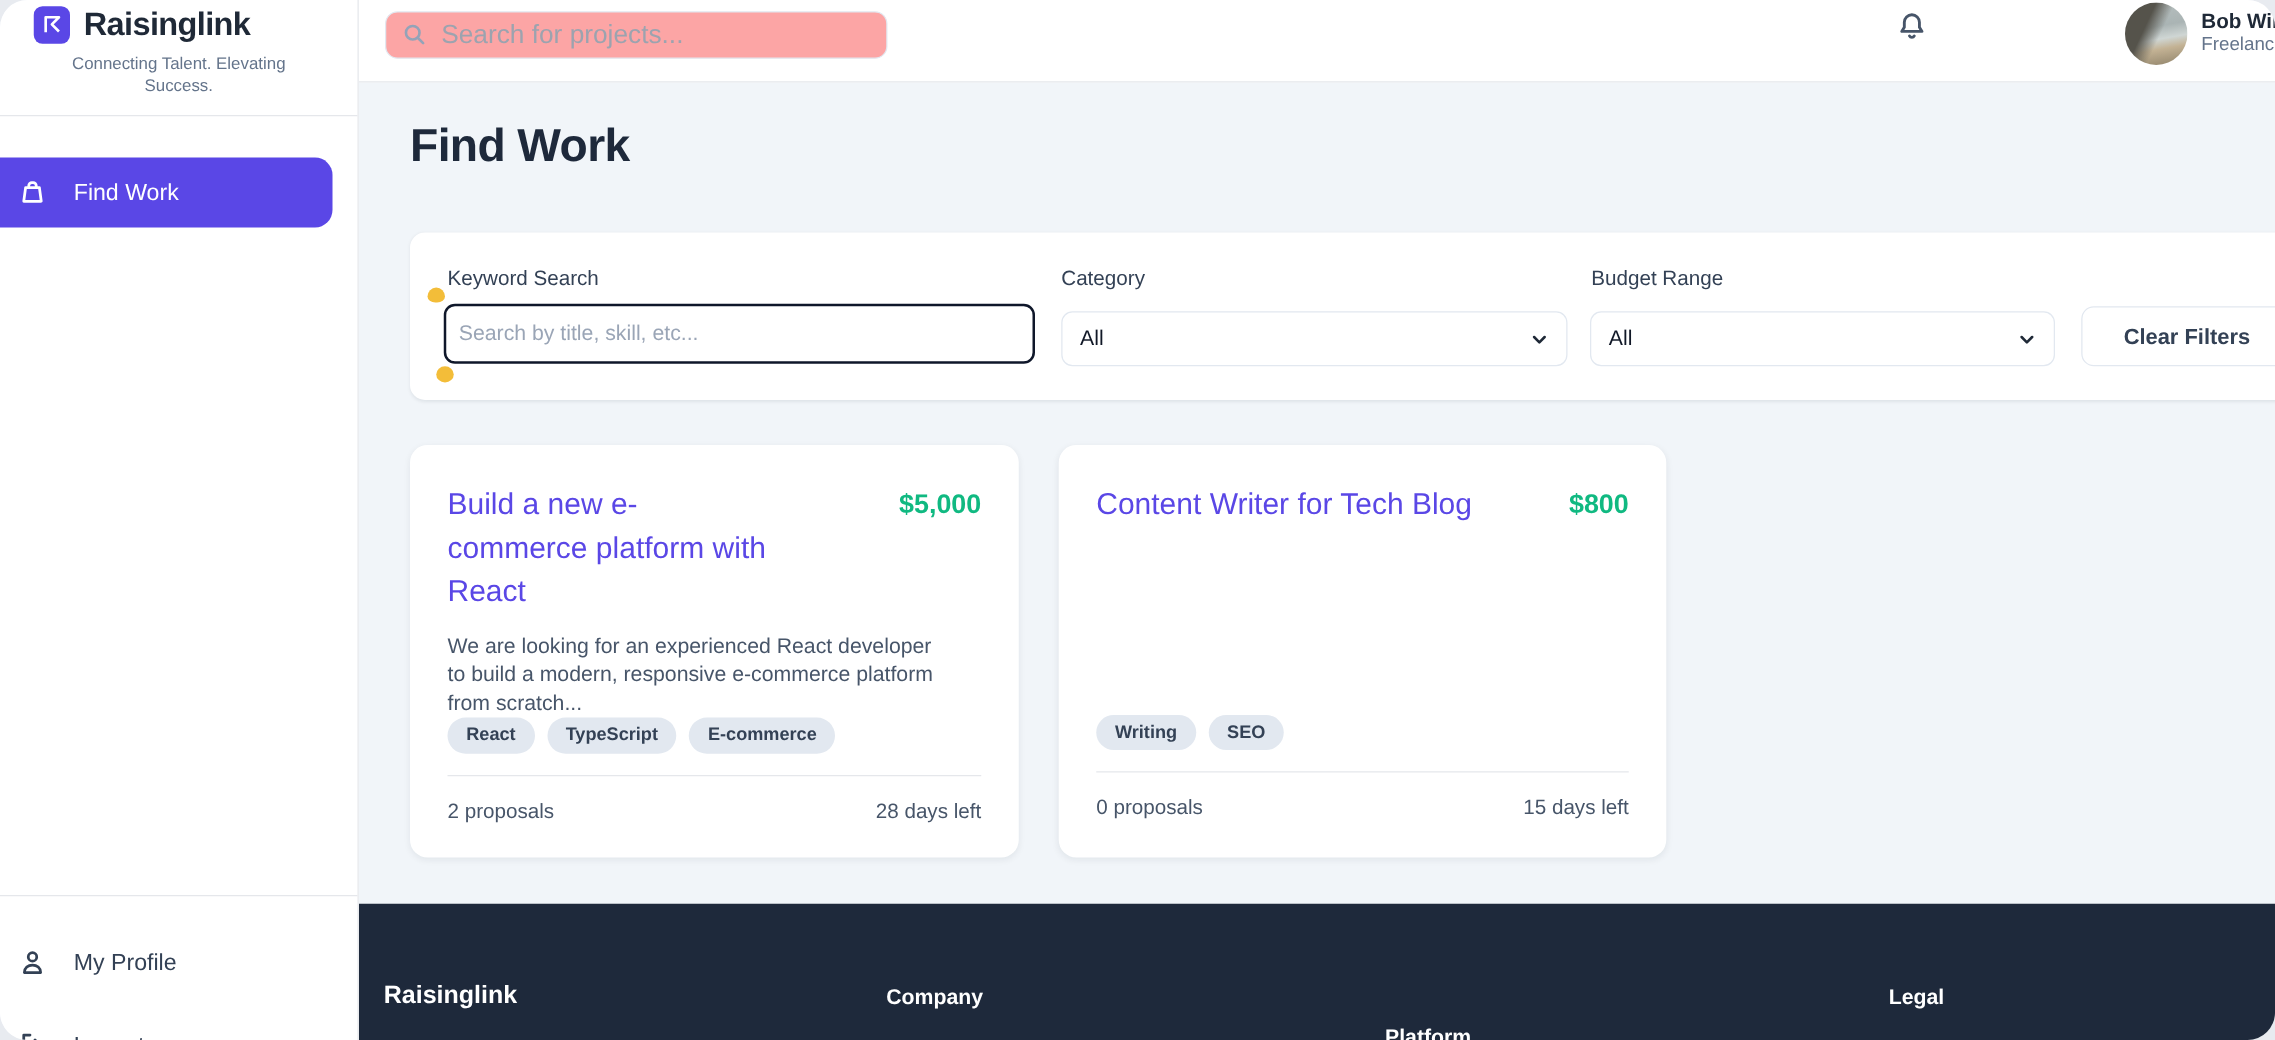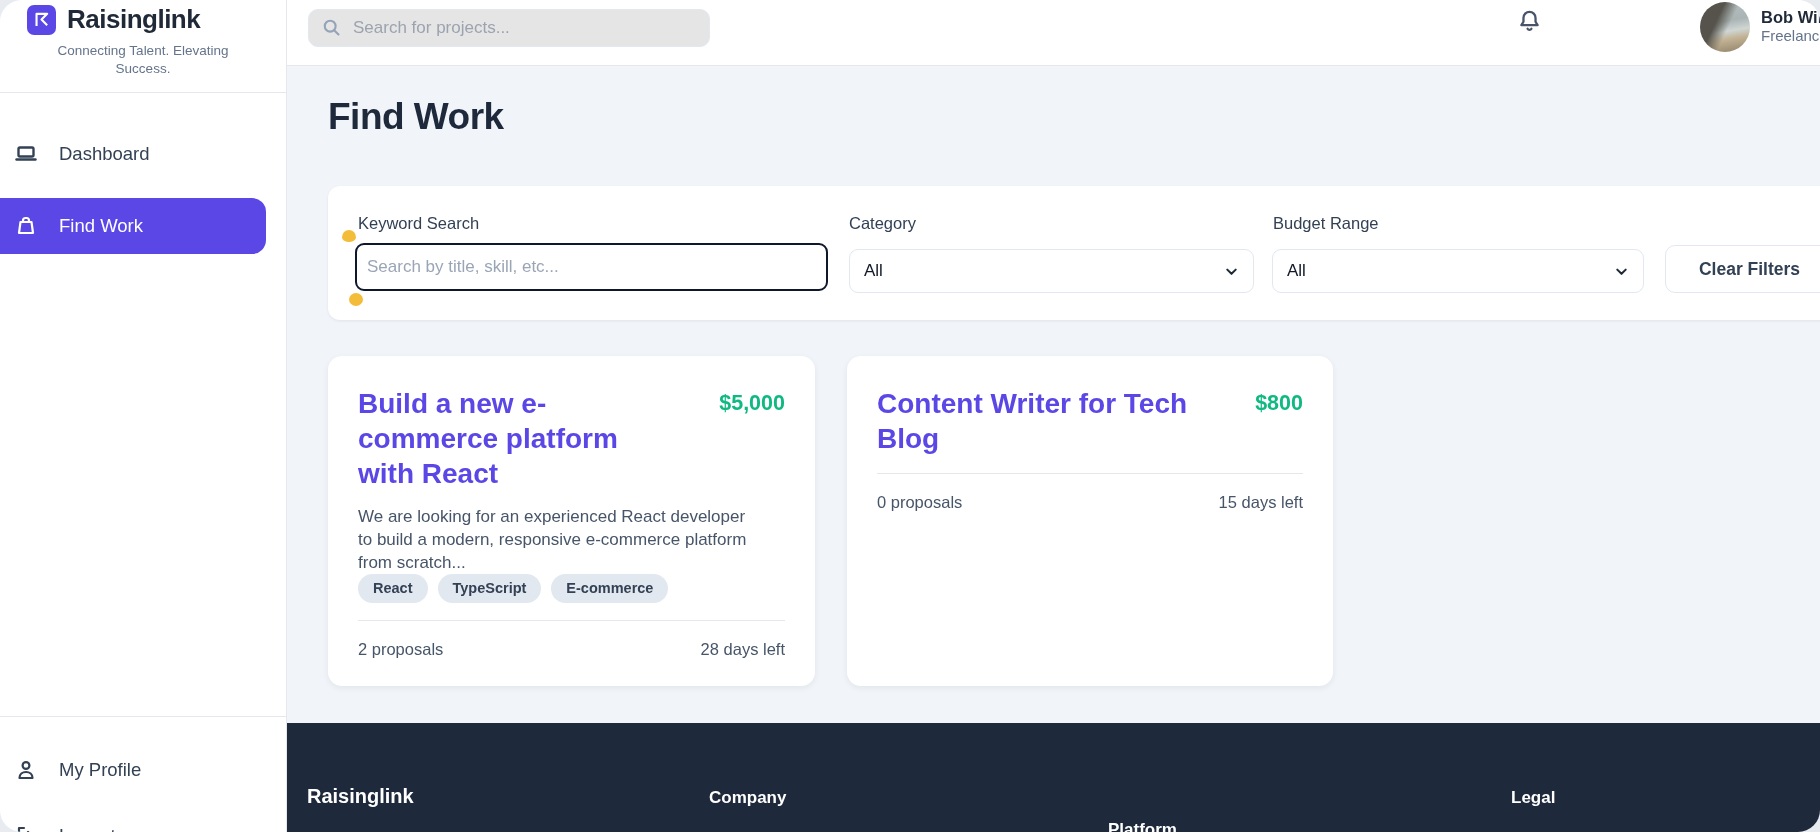--- a/index.html
+++ b/index.html
@@ -30,22 +30,22 @@
   .sidebar-bottom .nav-item + .nav-item { margin-top:10px; }
   
   .topbar {
     position:absolute; left:287px; top:0; width:1533px; height:66px;
     background:#fff; border-bottom:1px solid #e5e7eb; z-index:2; overflow:hidden;
   }
   .search-wrap { position:absolute; left:21px; top:9px; width:402px; height:38px; }
   .search-wrap .icon { position:absolute; left:13px; top:8px; width:21px; height:21px; }
   .search-input {
     width:100%; height:100%; border:1px solid #e2e8f0; border-radius:10px;
-    padding:0 16px 0 44px; font-size:17px; color:#1f2937; outline:none;
-    font-family:"Liberation Sans", sans-serif; background:#e5e5e5;
+    padding:0 16px 0 44px; font-size:21px; color:#1f2937; outline:none;
+    font-family:"Liberation Sans", sans-serif; background:#fca5a5;
   }
   .search-input::placeholder { color:#9ca3af; }
   .bell { position:absolute; left:1228px; top:7px; width:29px; height:29px; cursor:pointer; }
   .avatar {
     position:absolute; left:1413px; top:2px; width:50px; height:50px; border-radius:50%;
     background:
       linear-gradient(115deg, #55534b 0%, #55534b 34%, rgba(85,83,75,0) 55%),
       linear-gradient(170deg, #b9c1c1 0%, #aab4b4 40%, #cfd6d4 58%, #c3b294 72%, #8e8168 100%);
     overflow:hidden;
   }
@@ -89,21 +89,21 @@
   .marker-1 { left:14px; top:44px; width:14px; height:12px; border-radius:50% 50% 45% 45%/60% 60% 40% 40%; }
   .marker-2 { left:21px; top:107px; width:14px; height:13px; }
   
   .job-card {
     position:absolute; top:290px; height:330px; background:#fff; border-radius:14px;
     box-shadow:0 2px 6px rgba(15,23,42,.07); padding:30px; display:flex; flex-direction:column;
   }
   .job-card.c1 { left:41px;  width:487px; }
   .job-card.c2 { left:560px; width:486px; }
   .job-head { display:flex; justify-content:space-between; gap:14px; }
-  .job-title { font-size:28px; font-weight:bold; color:#5a47e6; line-height:35px; cursor:pointer; }
+  .job-title { font-size:24px; font-weight:normal; color:#5a47e6; line-height:35px; cursor:pointer; }
   .c1 .job-title { max-width:262px; }
   .job-price { font-size:21.5px; font-weight:bold; color:#10b981; white-space:nowrap; line-height:35px; }
   .job-desc { margin-top:14px; font-size:17px; color:#475569; line-height:23px; max-width:395px; }
   .tags { display:flex; gap:10px; margin-top:auto; }
   .tag {
     background:#e2e8f0; color:#334155; font-size:14.5px; font-weight:bold;
     padding:7px 15px; border-radius:999px; line-height:1;
   }
   .job-foot { border-top:1px solid #e5e7eb; margin-top:17px; padding-top:19px; display:flex; justify-content:space-between; font-size:16.5px; color:#475569; }
   
@@ -124,29 +124,20 @@
         <svg width="17" height="17" viewBox="0 0 24 24" fill="none" stroke="#fff" stroke-width="3" stroke-linejoin="round">
           <path d="M5 21 V4 H20 L12 12 L20 20"></path>
         </svg>
       </span>
       <span class="brand-name">Raisinglink</span>
     </div>
     <div class="tagline">Connecting Talent. Elevating Success.</div>
     <div class="side-divider"></div>
 
     <nav class="nav">
-      <div class="nav-item">
-        <span class="nav-icon">
-          <svg width="24" height="24" viewBox="0 0 24 24" fill="none" stroke="#334155" stroke-width="2.4" stroke-linecap="round" stroke-linejoin="round">
-            <rect x="4.5" y="5.5" width="15" height="9" rx="1.5"></rect>
-            <path d="M2.5 17.5 h19"></path>
-          </svg>
-        </span>
-        <span>Dashboard</span>
-      </div>
       <div class="nav-item active">
         <span class="nav-icon">
           <svg width="24" height="24" viewBox="0 0 24 24" fill="none" stroke="#fff" stroke-width="2.2" stroke-linecap="round" stroke-linejoin="round">
             <path d="M9 8 V6.5 A2.5 2.5 0 0 1 11.5 4 h1 A2.5 2.5 0 0 1 15 6.5 V8"></path>
             <path d="M6.5 8 h11 l1.5 11 H5 Z"></path>
           </svg>
         </span>
         <span>Find Work</span>
       </div>
     </nav>
@@ -244,20 +235,24 @@
         <span>2 proposals</span>
         <span>28 days left</span>
       </div>
     </article>
 
     <article class="job-card c2">
       <div class="job-head">
         <h3 class="job-title">Content Writer for Tech Blog</h3>
         <span class="job-price">$800</span>
       </div>
+      <div class="tags">
+        <span class="tag">Writing</span>
+        <span class="tag">SEO</span>
+      </div>
       <div class="job-foot">
         <span>0 proposals</span>
         <span>15 days left</span>
       </div>
     </article>
 
     <footer class="site-footer">
       <div class="foot-brand">Raisinglink</div>
       <div class="foot-col-title fc-0">Company</div>
       <div class="foot-col-title fc-1">Platform</div>

